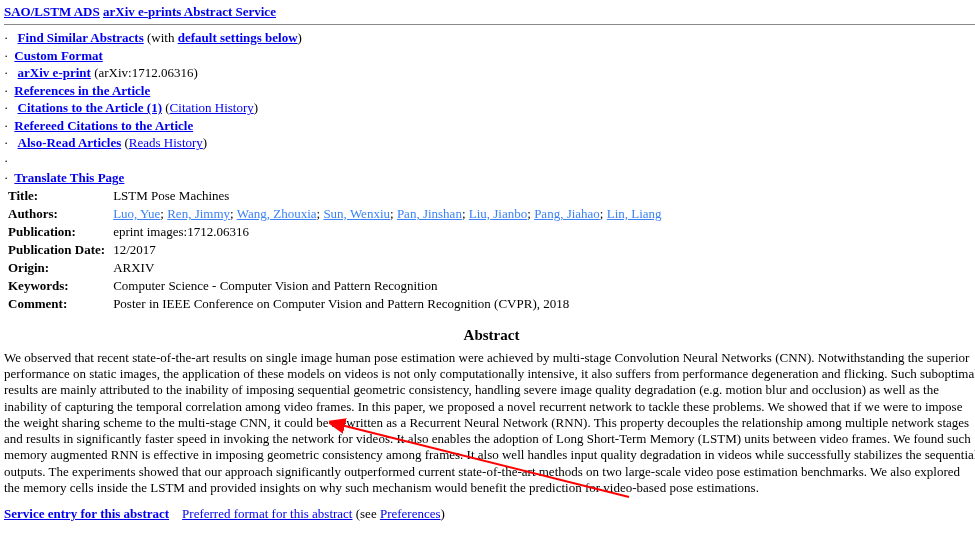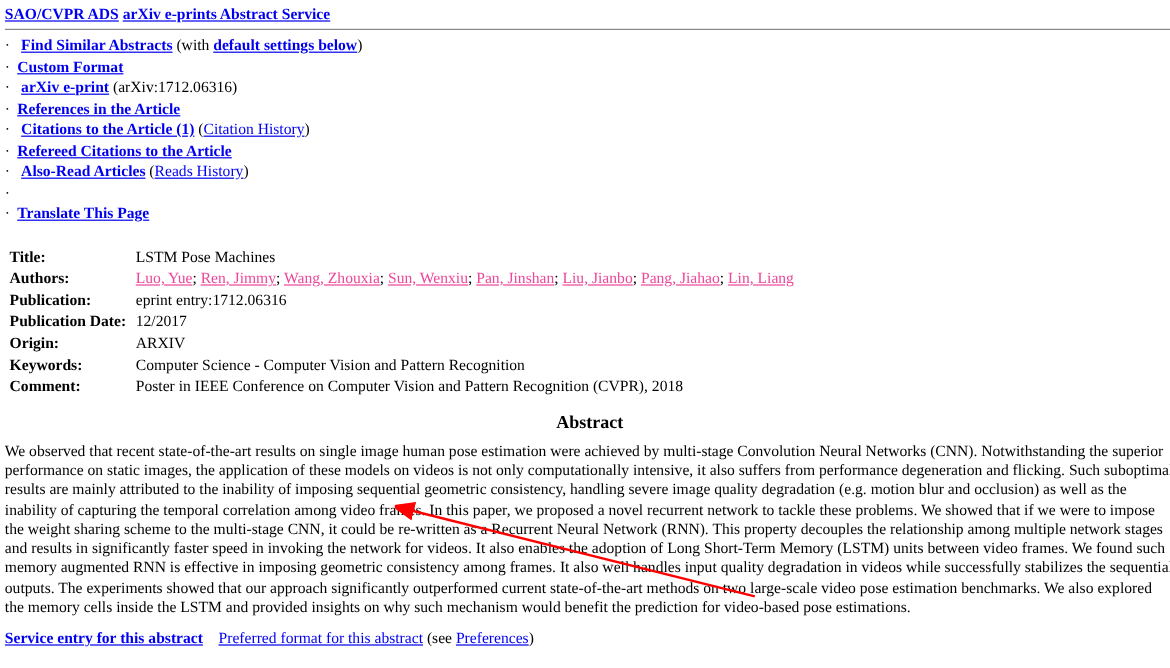--- a/index.html
+++ b/index.html
@@ -12,37 +12,37 @@
       position: relative;
     }
     a { color: #0000EE; text-decoration: underline; cursor: pointer; }
     .header-link { font-weight: bold; }
     hr { border: none; border-top: 1px solid #888; margin: 4px 0; }
     .nav-list { margin: 0; padding: 0; list-style: none; }
     .nav-list li::before { content: "·"; margin-right: 6px; }
     .nav-list li { line-height: 1.35; }
     .nav-link { color: #0000EE; font-weight: bold; }
     .plain { color: #000; font-weight: normal; margin-top: 37px; }
-    .meta-table { border-collapse: collapse; margin-top: 18px; }
+    .meta-table { border-collapse: collapse; margin-top: 0; }
     .meta-table td { padding: 1px 4px; vertical-align: top; }
     .meta-label { font-weight: bold; white-space: nowrap; padding-right: 40px; }
     .abstract-heading { text-align: center; font-weight: bold; font-size: 15px; margin: 14px 0 6px; }
     .abstract-text { font-size: 13px; line-height: 1.25; text-align: left; margin-bottom: 10px; }
     .post-links { margin: 6px 0 12px; }
     .annotation-arrow {
       position: absolute;
       pointer-events: none;
     }
-    .authors a, .bibcode a { color: #ec4899; }
+    .authors a, .bibcode a { color: #3b82f6; }
   </style>
 </head>
 <body>
 
 <div>
-  <a class="header-link">SAO/CVPR ADS</a>
+  <a class="header-link">SAO/LSTM ADS</a>
   <a class="header-link">arXiv e-prints Abstract Service</a>
 </div>
 
 <hr>
 
 <ul class="nav-list">
   <li>
     <a class="nav-link">Find Similar Abstracts</a><span class="plain"> (with </span><a class="nav-link">default settings below</a><span class="plain">)</span>
   </li>
   <li><a class="nav-link">Custom Format</a></li>
@@ -66,21 +66,21 @@
       <tr>
     <td class="meta-label">Title:</td>
     <td>LSTM Pose Machines</td>
   </tr>
   <tr>
     <td class="meta-label">Authors:</td>
     <td class="authors" id="authors-cell"><a>Luo, Yue</a>; <a>Ren, Jimmy</a>; <a>Wang, Zhouxia</a>; <a>Sun, Wenxiu</a>; <a>Pan, Jinshan</a>; <a>Liu, Jianbo</a>; <a>Pang, Jiahao</a>; <a>Lin, Liang</a></td>
   </tr>
   <tr>
     <td class="meta-label">Publication:</td>
-    <td>eprint entry:1712.06316</td>
+    <td>eprint images:1712.06316</td>
   </tr>
   <tr>
     <td class="meta-label">Publication Date:</td>
     <td>12/2017</td>
   </tr>
   <tr>
     <td class="meta-label">Origin:</td>
     <td>ARXIV</td>
   </tr>
   <tr>

